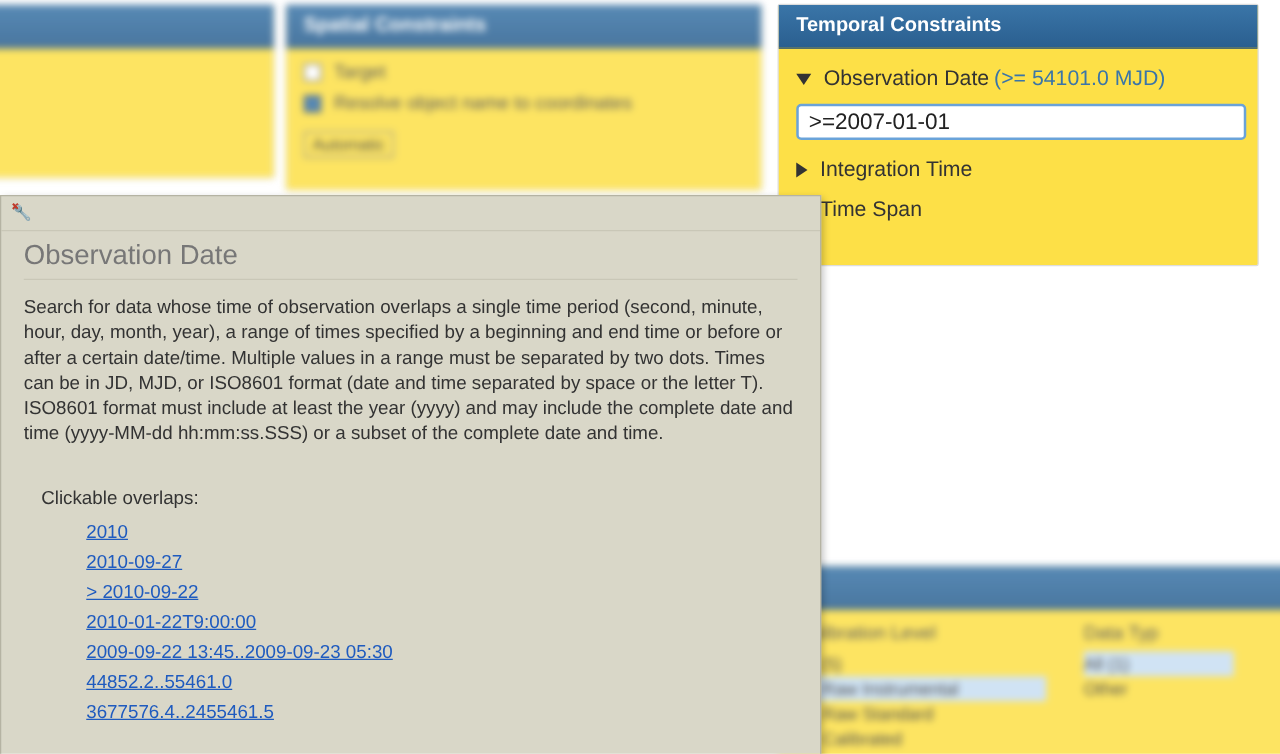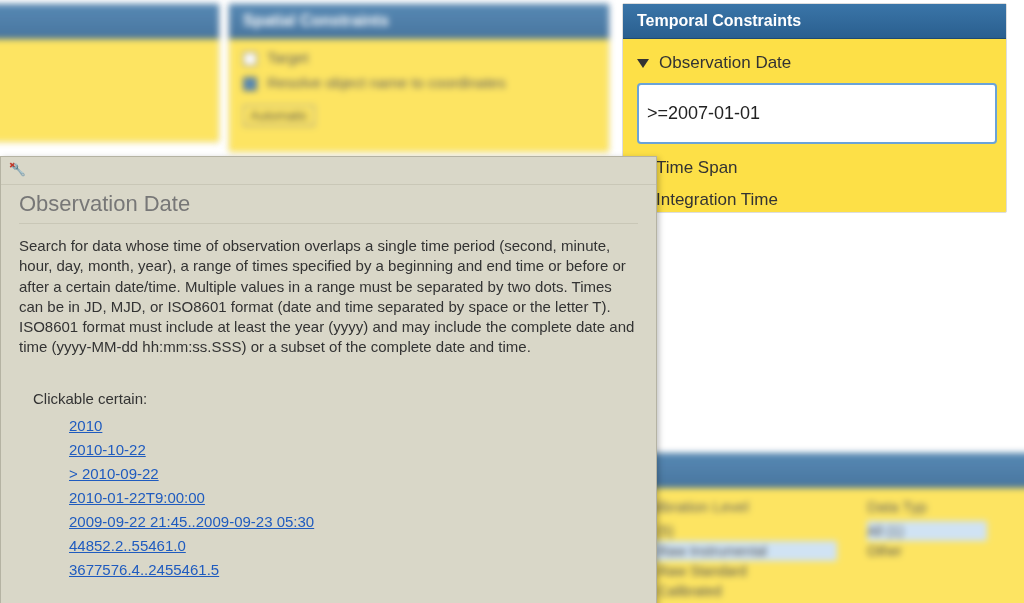--- a/index.html
+++ b/index.html
@@ -88,21 +88,21 @@
   border-top: 6px solid transparent;
   border-bottom: 6px solid transparent;
   border-left: 9px solid #333;
 }
 .section-label { color: #333; }
 .section-hint { color: #3a75a8; margin-left: 4px; }
 
 .date-input {
   width: 360px;
   font-size: 18px;
-  padding: 18px 8px;
+  padding: 2px 8px;
   border: 2px solid #6aa3d9;
   border-radius: 4px;
   outline: none;
   font-family: inherit;
   color: #222;
   margin: 4px 0 8px 0;
 }
 
 
 .help-panel {
@@ -225,48 +225,49 @@
     <span class="select-blur">Automatic</span>
   </div>
 </div>
 
 <div class="panel panel-right">
   <div class="panel-header">Temporal Constraints</div>
   <div class="body">
     <div class="section-row">
       <span class="arrow-down"></span>
       <span class="section-label">Observation Date</span>
+      <span class="section-hint">(&gt;= 54101.0 MJD)</span>
     </div>
     <input type="text" class="date-input" value="&gt;=2007-01-01" style="">
     <div class="section-row">
       <span class="arrow-right"></span>
-      <span class="section-label">Time Span</span>
+      <span class="section-label">Integration Time</span>
     </div>
     <div class="section-row">
       <span class="arrow-right"></span>
-      <span class="section-label">Integration Time</span>
+      <span class="section-label">Time Span</span>
     </div>
   </div>
 </div>
 
 <div class="help-panel">
   <div class="help-toolbar">
     <span class="tools-icon"></span>
   </div>
   <div class="help-body">
     <h2 class="help-title">Observation Date</h2>
     <hr class="help-hr">
     <p class="help-desc">Search for data whose time of observation overlaps a single time period (second, minute, hour, day, month, year), a range of times specified by a beginning and end time or before or after a certain date/time. Multiple values in a range must be separated by two dots. Times can be in JD, MJD, or ISO8601 format (date and time separated by space or the letter T). ISO8601 format must include at least the year (yyyy) and may include the complete date and time (yyyy-MM-dd hh:mm:ss.SSS) or a subset of the complete date and time.</p>
-    <p class="clickable-label">Clickable certain:</p>
+    <p class="clickable-label">Clickable overlaps:</p>
     <ul class="examples">
       <li><a>2010</a></li>
-      <li><a>2010-10-22</a></li>
+      <li><a>2010-09-27</a></li>
       <li><a>&gt; 2010-09-22</a></li>
       <li><a>2010-01-22T9:00:00</a></li>
-      <li><a>2009-09-22 21:45..2009-09-23 05:30</a></li>
+      <li><a>2009-09-22 13:45..2009-09-23 05:30</a></li>
       <li><a>44852.2..55461.0</a></li>
       <li><a>3677576.4..2455461.5</a></li>
     </ul>
   </div>
 </div>
 
 <div class="panel panel-bottom blur">
   <div class="panel-header">&nbsp;</div>
   <div class="body" style="display:flex; gap:30px;">
     <div style="flex:0 0 200px;">

